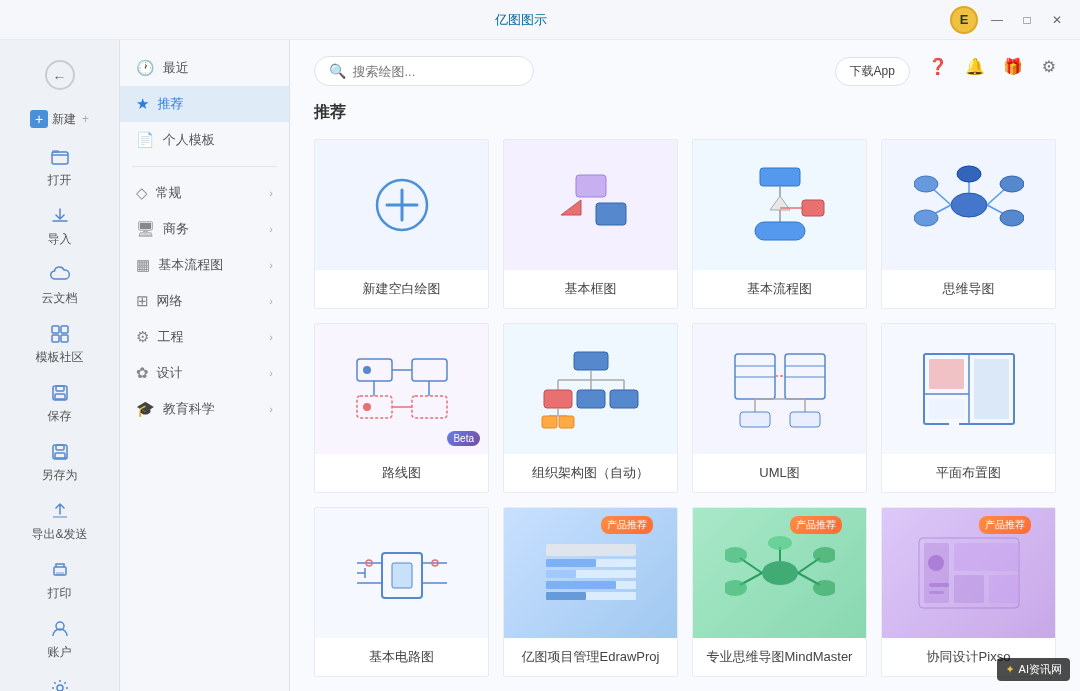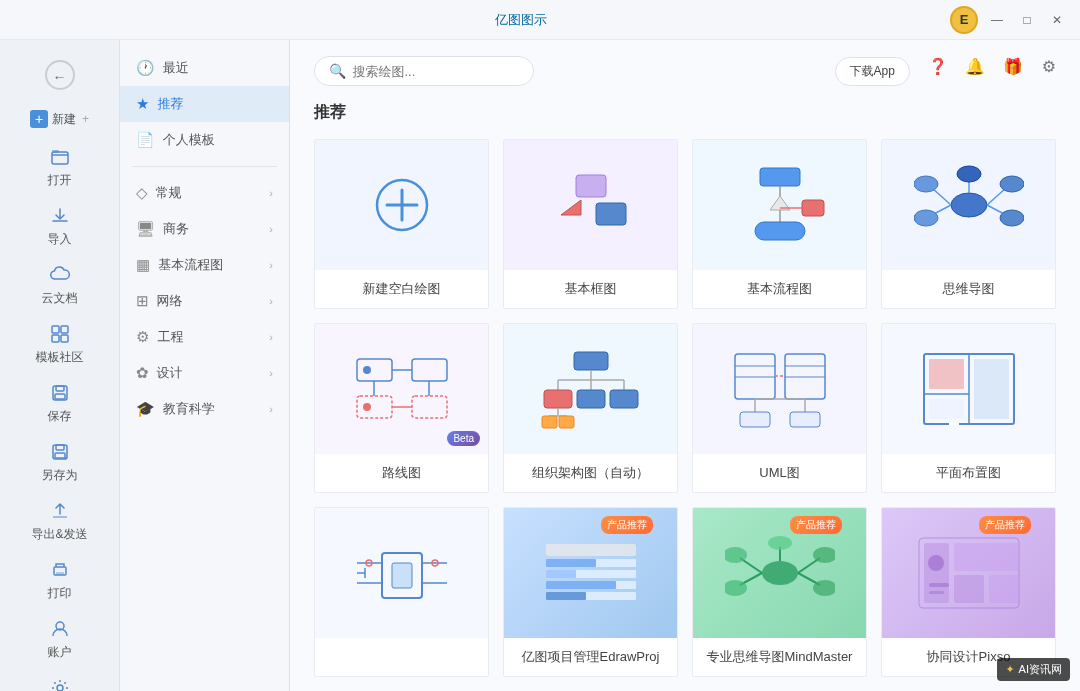--- a/index.html
+++ b/index.html
@@ -575,20 +575,21 @@
               <line x1="75" y1="35" x2="100" y2="35" stroke="#5588cc" stroke-width="1.5"></line>
               <line x1="10" y1="55" x2="35" y2="55" stroke="#5588cc" stroke-width="1.5"></line>
               <line x1="75" y1="55" x2="100" y2="55" stroke="#5588cc" stroke-width="1.5"></line>
               <circle cx="22" cy="35" r="3" fill="none" stroke="#e87070" stroke-width="1.5"></circle>
               <circle cx="88" cy="35" r="3" fill="none" stroke="#e87070" stroke-width="1.5"></circle>
               <line x1="10" y1="45" x2="18" y2="45" stroke="#5588cc" stroke-width="1.5"></line>
               <line x1="18" y1="40" x2="18" y2="50" stroke="#5588cc" stroke-width="1.5"></line>
               <rect x="45" y="35" width="20" height="25" rx="2" fill="#c8e0f8" stroke="#5588cc" stroke-width="1"></rect>
             </svg>
           </div>
+          <div class="card-label">基本电路图</div>
         </div>
 
         <div class="template-card">
           <div class="card-img product-img">
             <div class="product-mock" style="background:linear-gradient(135deg,#c8e0ff,#a0c8f0);width:100%;height:100%;display:flex;align-items:center;justify-content:center;flex-direction:column;gap:4px;">
               <svg width="100" height="75" viewBox="0 0 100 75">
                 <rect x="0" y="0" width="100" height="75" fill="none"></rect>
                 <rect x="5" y="8" width="90" height="12" rx="2" fill="#e8e8e8" opacity="0.8"></rect>
                 <rect x="5" y="23" width="90" height="8" rx="1" fill="#e0eeff" opacity="0.9"></rect>
                 <rect x="5" y="23" width="50" height="8" rx="1" fill="#5599ee" opacity="0.7"></rect>

